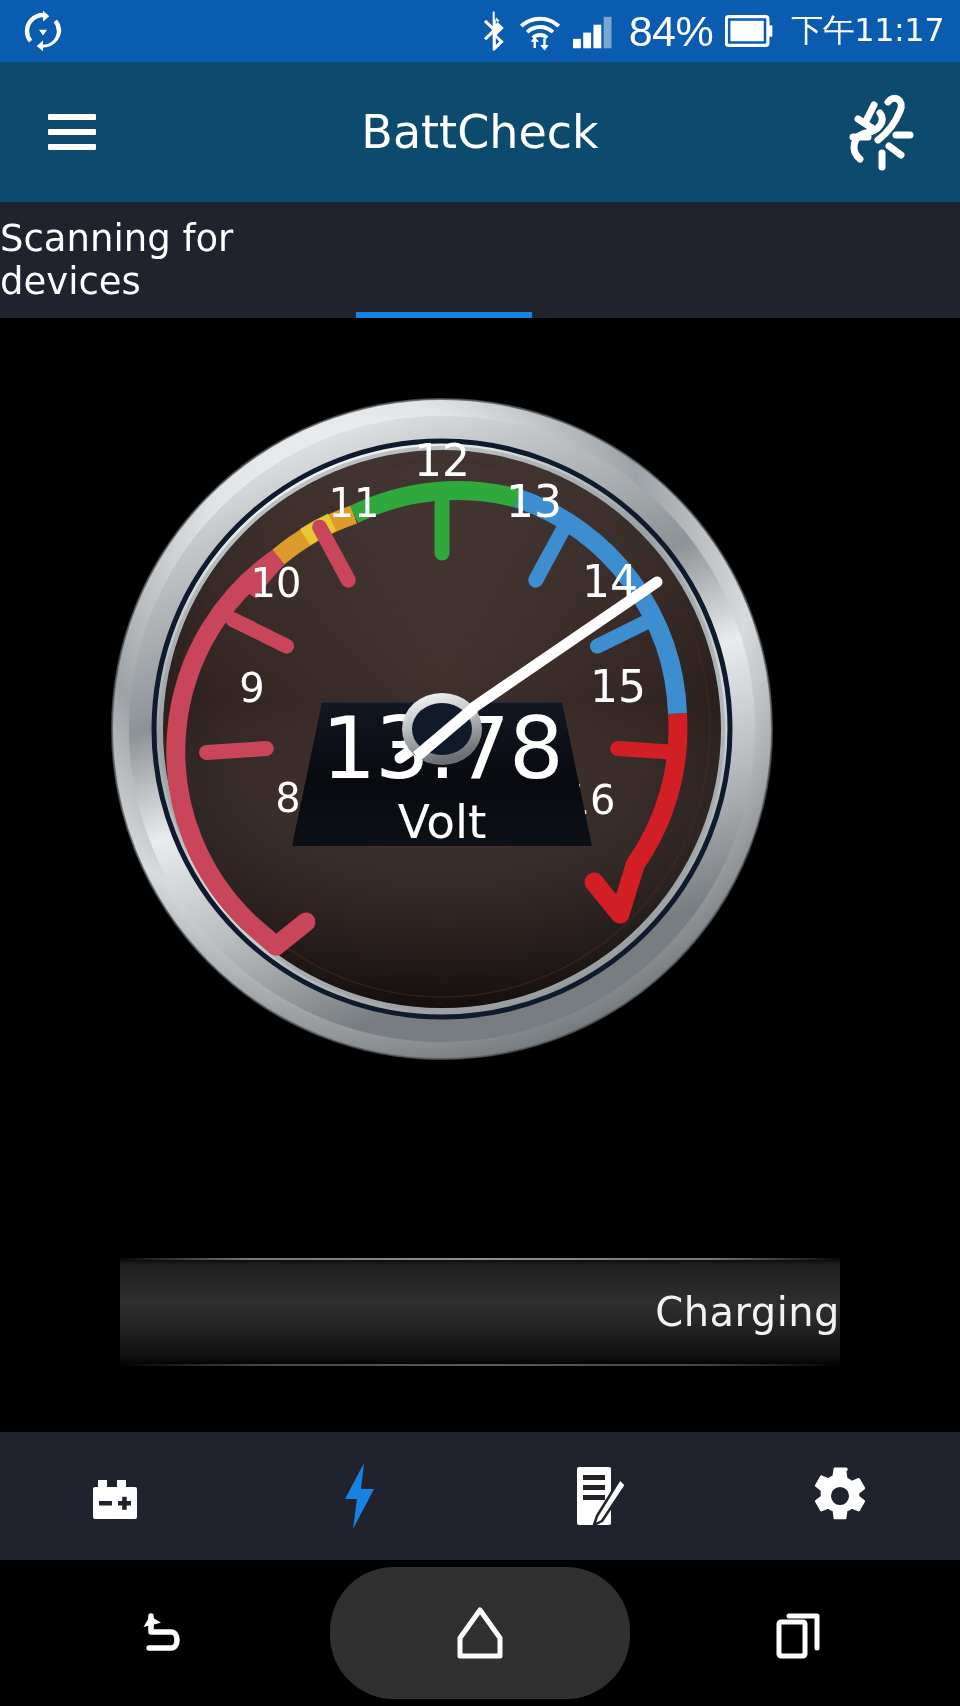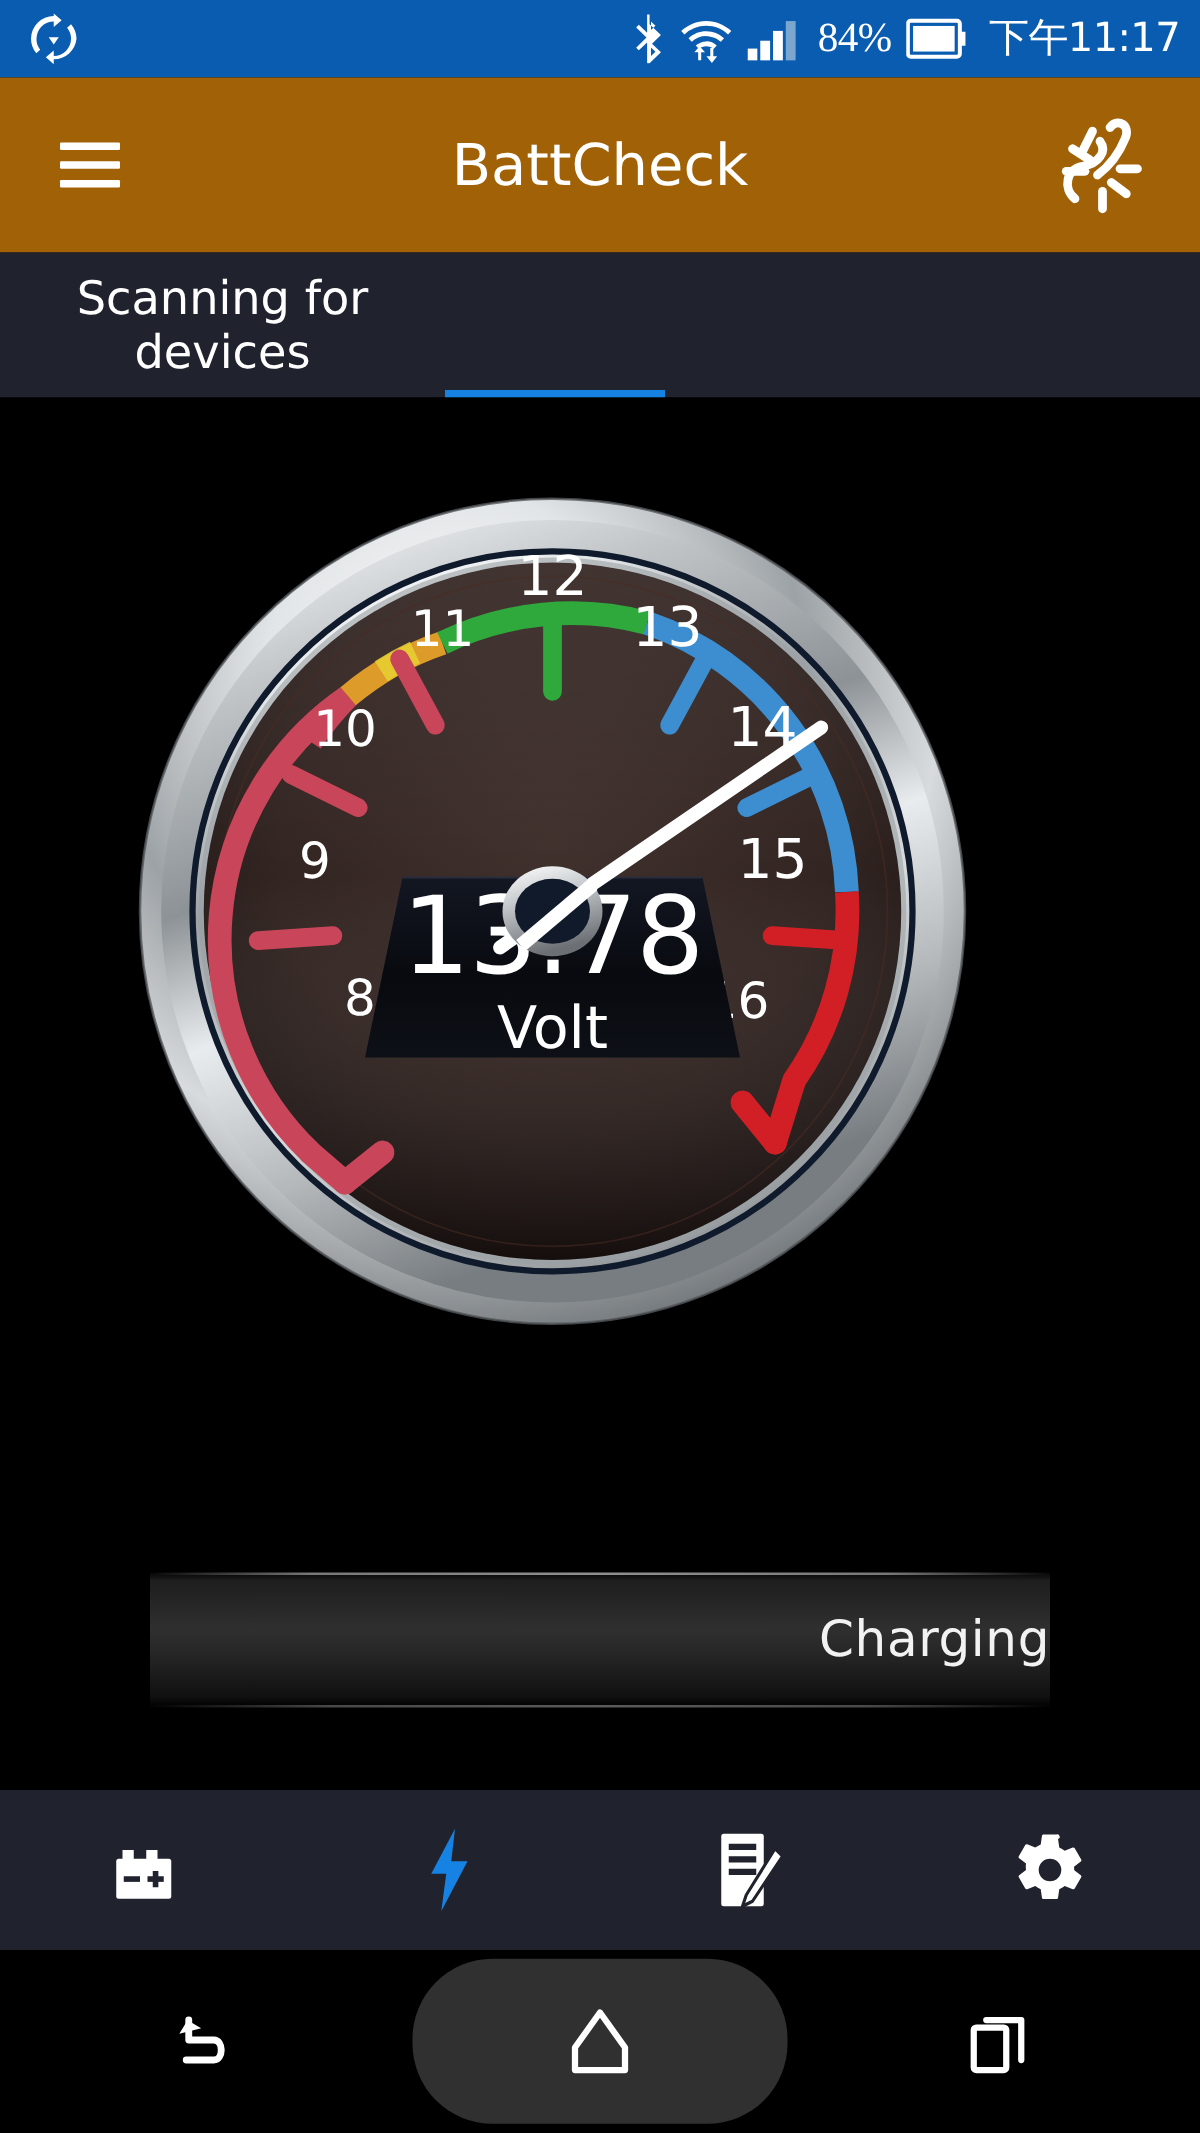--- a/index.html
+++ b/index.html
@@ -17,32 +17,32 @@
     position:absolute;left:0;top:0;width:960px;height:62px;
     background:#0a5cb0;
     display:flex;align-items:center;
   }
   .sb-left{margin-left:22px;display:flex;align-items:center;}
   .sb-right{
     position:absolute;right:16px;top:0;height:62px;
     display:flex;align-items:center;gap:12px;
   }
   .sb-batt-pct{
-    color:#fff;font-size:33px;font-weight:400;letter-spacing:-0.5px;
-    font-family:Liberation Serif, serif;
+    color:#fff;font-size:43px;font-weight:400;letter-spacing:-0.5px;
+    font-family:Liberation Sans, sans-serif;
   }
   .sb-time{
     color:#fff;font-size:32px;letter-spacing:-0.5px;margin-left:6px;
   }
   .sb-icon{display:block;}
 
   
   .appbar{
     position:absolute;left:0;top:62px;width:960px;height:140px;
-    background:#a16207;
+    background:#0c4a6e;
     display:flex;align-items:center;
   }
   .hamburger{
     position:absolute;left:48px;top:50%;transform:translateY(-50%);
     width:48px;height:36px;display:flex;flex-direction:column;justify-content:space-between;
     cursor:pointer;
   }
   .hamburger span{display:block;height:6px;background:#fff;border-radius:1px;width:100%;}
   .app-title{
     position:absolute;left:0;right:0;text-align:center;
@@ -59,21 +59,21 @@
   .tabbar{
     position:absolute;left:0;top:202px;width:960px;height:116px;
     background:#20232e;
   }
   .tab{
     position:absolute;top:0;height:116px;
     display:flex;align-items:center;justify-content:center;
     color:#fff;font-size:37px;cursor:pointer;
     font-family:"DejaVu Sans","Liberation Sans",sans-serif;
   }
-  .tab-0{left:0;width:356px;text-align:center;}
+  .tab-0{left:0;width:356px;}
   .tab-1{left:356px;width:176px;}
   .tab-underline{
     position:absolute;left:356px;top:110px;width:176px;height:6px;
     background:#1683e4;
   }
 
   
   .content{
     position:absolute;left:0;top:318px;width:960px;height:1114px;
     background:#000;

